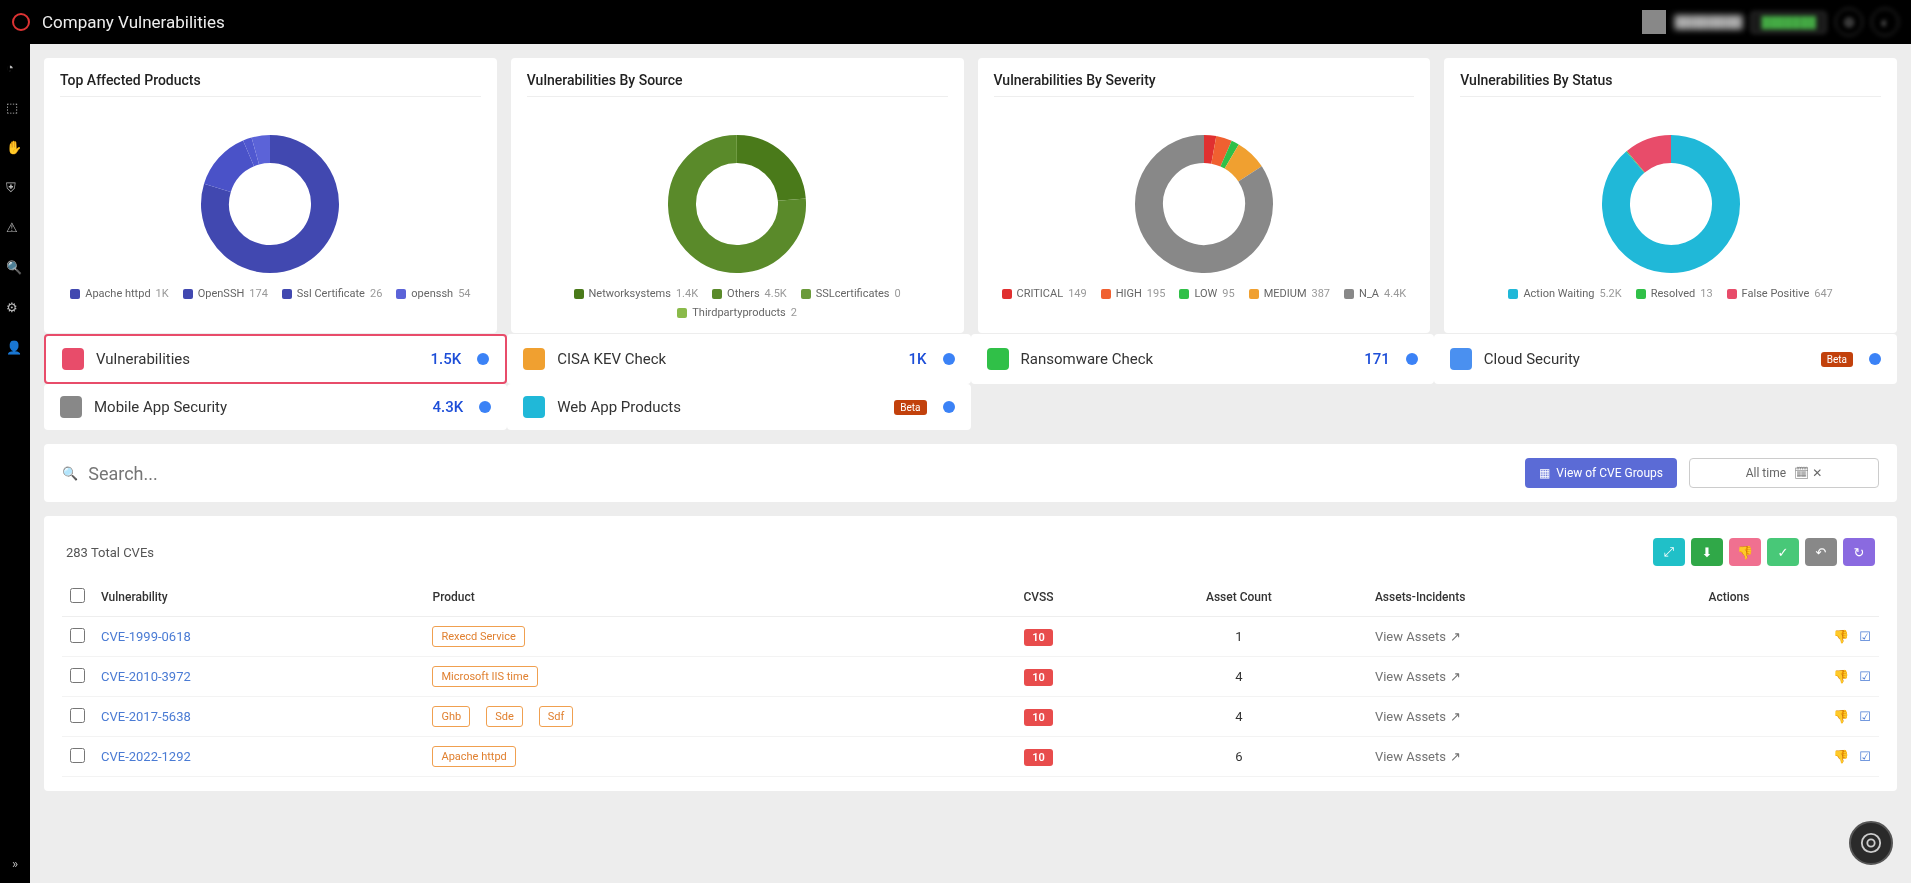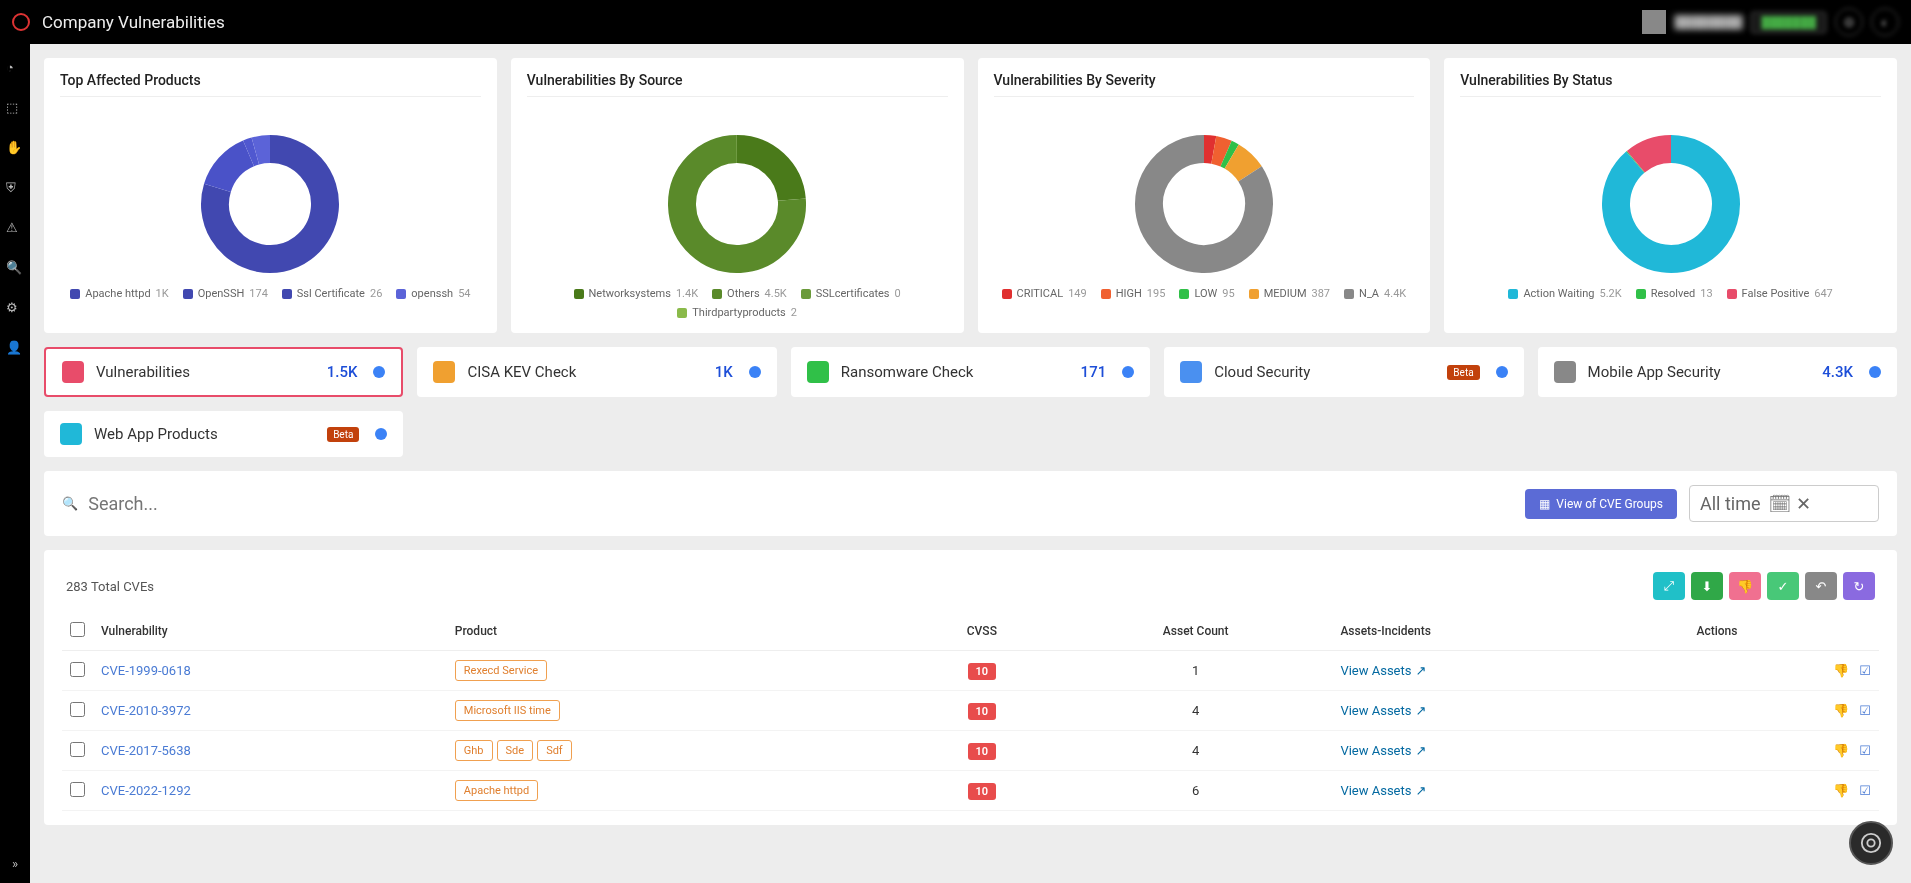--- a/index.html
+++ b/index.html
@@ -18,45 +18,45 @@
 .leftnav .expand { position:absolute; bottom:12px; color:#bbb; cursor:pointer; }
 .content { flex:1; background:#ededed; padding:14px; overflow:auto; }
 .charts { display:grid; grid-template-columns:repeat(4,1fr); gap:14px; }
 .card { background:#fff; border-radius:4px; padding:14px 16px; }
 .card h3 { font-size:14px; font-weight:500; color:#222; margin-bottom:20px; border-bottom:1px solid #eee; padding-bottom:8px; }
 .donut-wrap { display:flex; justify-content:center; padding:12px 0 8px; }
 .legend { display:flex; flex-wrap:wrap; justify-content:center; gap:6px 14px; font-size:11px; color:#666; }
 .legend .item { display:flex; align-items:center; gap:5px; }
 .legend .sw { width:10px; height:10px; border-radius:2px; }
 .legend .val { color:#999; }
-.tabs { display:grid; grid-template-columns:repeat(5,1fr); gap:14px; margin-top:14px; }
+.tabs { display:grid; grid-template-columns:repeat(4,1fr); margin-top:1px; }
 .tab { background:#fff; border-radius:4px; padding:12px 16px; display:flex; align-items:center; gap:12px; cursor:pointer; position:relative; }
 .tab.active { border:2px solid #e84c6a; }
 .tab .tsw { width:22px; height:22px; border-radius:4px; }
 .tab .tlabel { flex:1; font-size:15px; color:#333; }
 .tab .tval { font-size:15px; color:#1d4ed8; font-weight:500; }
 .tab .beta { background:#c2410c; color:#fff; font-size:10px; padding:2px 6px; border-radius:3px; }
 .tab .info { width:12px; height:12px; background:#3b82f6; border-radius:50%; display:inline-block; margin-left:4px; }
 .panel { background:#fff; border-radius:4px; padding:14px 18px; margin-top:14px; }
 .searchrow { display:flex; align-items:center; gap:12px; }
 .search { flex:1; display:flex; align-items:center; gap:10px; color:#999; }
 .search input { border:none; outline:none; font-size:18px; flex:1; background:transparent; }
 .cvebtn { background:#5b6bd6; color:#fff; padding:8px 14px; border-radius:4px; font-size:12px; display:flex; align-items:center; gap:6px; cursor:pointer; }
-.datebox { border:1px solid #ccc; border-radius:4px; padding:7px 10px; display:flex; align-items:center; gap:8px; font-size:18px; color:#666; width:190px; justify-content:flex-start; }
+.datebox { border:1px solid #ccc; border-radius:4px; padding:7px 10px; display:flex; align-items:center; gap:8px; font-size:12px; color:#666; width:190px; justify-content:center; }
 .tablehdr { display:flex; align-items:center; justify-content:space-between; padding:8px 4px 12px; }
 .total { font-size:13px; color:#555; }
 .actbtns { display:flex; gap:6px; }
 .actbtns .ab { width:32px; height:28px; border-radius:4px; display:flex; align-items:center; justify-content:center; color:#fff; cursor:pointer; }
 table { width:100%; border-collapse:collapse; }
 th { text-align:left; font-size:12px; font-weight:500; color:#333; padding:10px 8px; border-bottom:1px solid #eee; }
 td { padding:9px 8px; border-bottom:1px solid #f3f3f3; font-size:13px; vertical-align:middle; }
 .cve-link { color:#4a7bd4; cursor:pointer; }
-.prod-tag { display:inline-block; border:1px solid #f0a050; color:#e08030; padding:3px 8px; border-radius:3px; font-size:11px; margin-right:4px; }
+.prod-tag { display:inline-block; border:1px solid #f0a050; color:#e08030; padding:3px 8px; border-radius:3px; font-size:11px; margin-right:16px; }
 .cvss-badge { background:#e84c4c; color:#fff; padding:2px 8px; border-radius:3px; font-size:11px; font-weight:600; }
-.va-link { color:#0369a1; cursor:pointer; display:inline-flex; align-items:flex-start; gap:4px; }
+.va-link { color:#737373; cursor:pointer; display:inline-flex; align-items:flex-start; gap:4px; }
 .row-acts { display:flex; gap:10px; justify-content:flex-end; }
 .row-acts .thumbd { color:#e84c4c; cursor:pointer; }
 .row-acts .check { color:#4a7bd4; cursor:pointer; }
 input[type=checkbox]{ width:15px; height:15px; }
 .help-fab { position:fixed; bottom:18px; right:18px; width:44px; height:44px; background:#2a2a2a; border-radius:50%; display:flex; align-items:center; justify-content:center; color:#ccc; border:2px solid #555; }
 th.center,td.center{text-align:center;}
 th.right,td.right{}
 </style>
 </head>
 <body>

